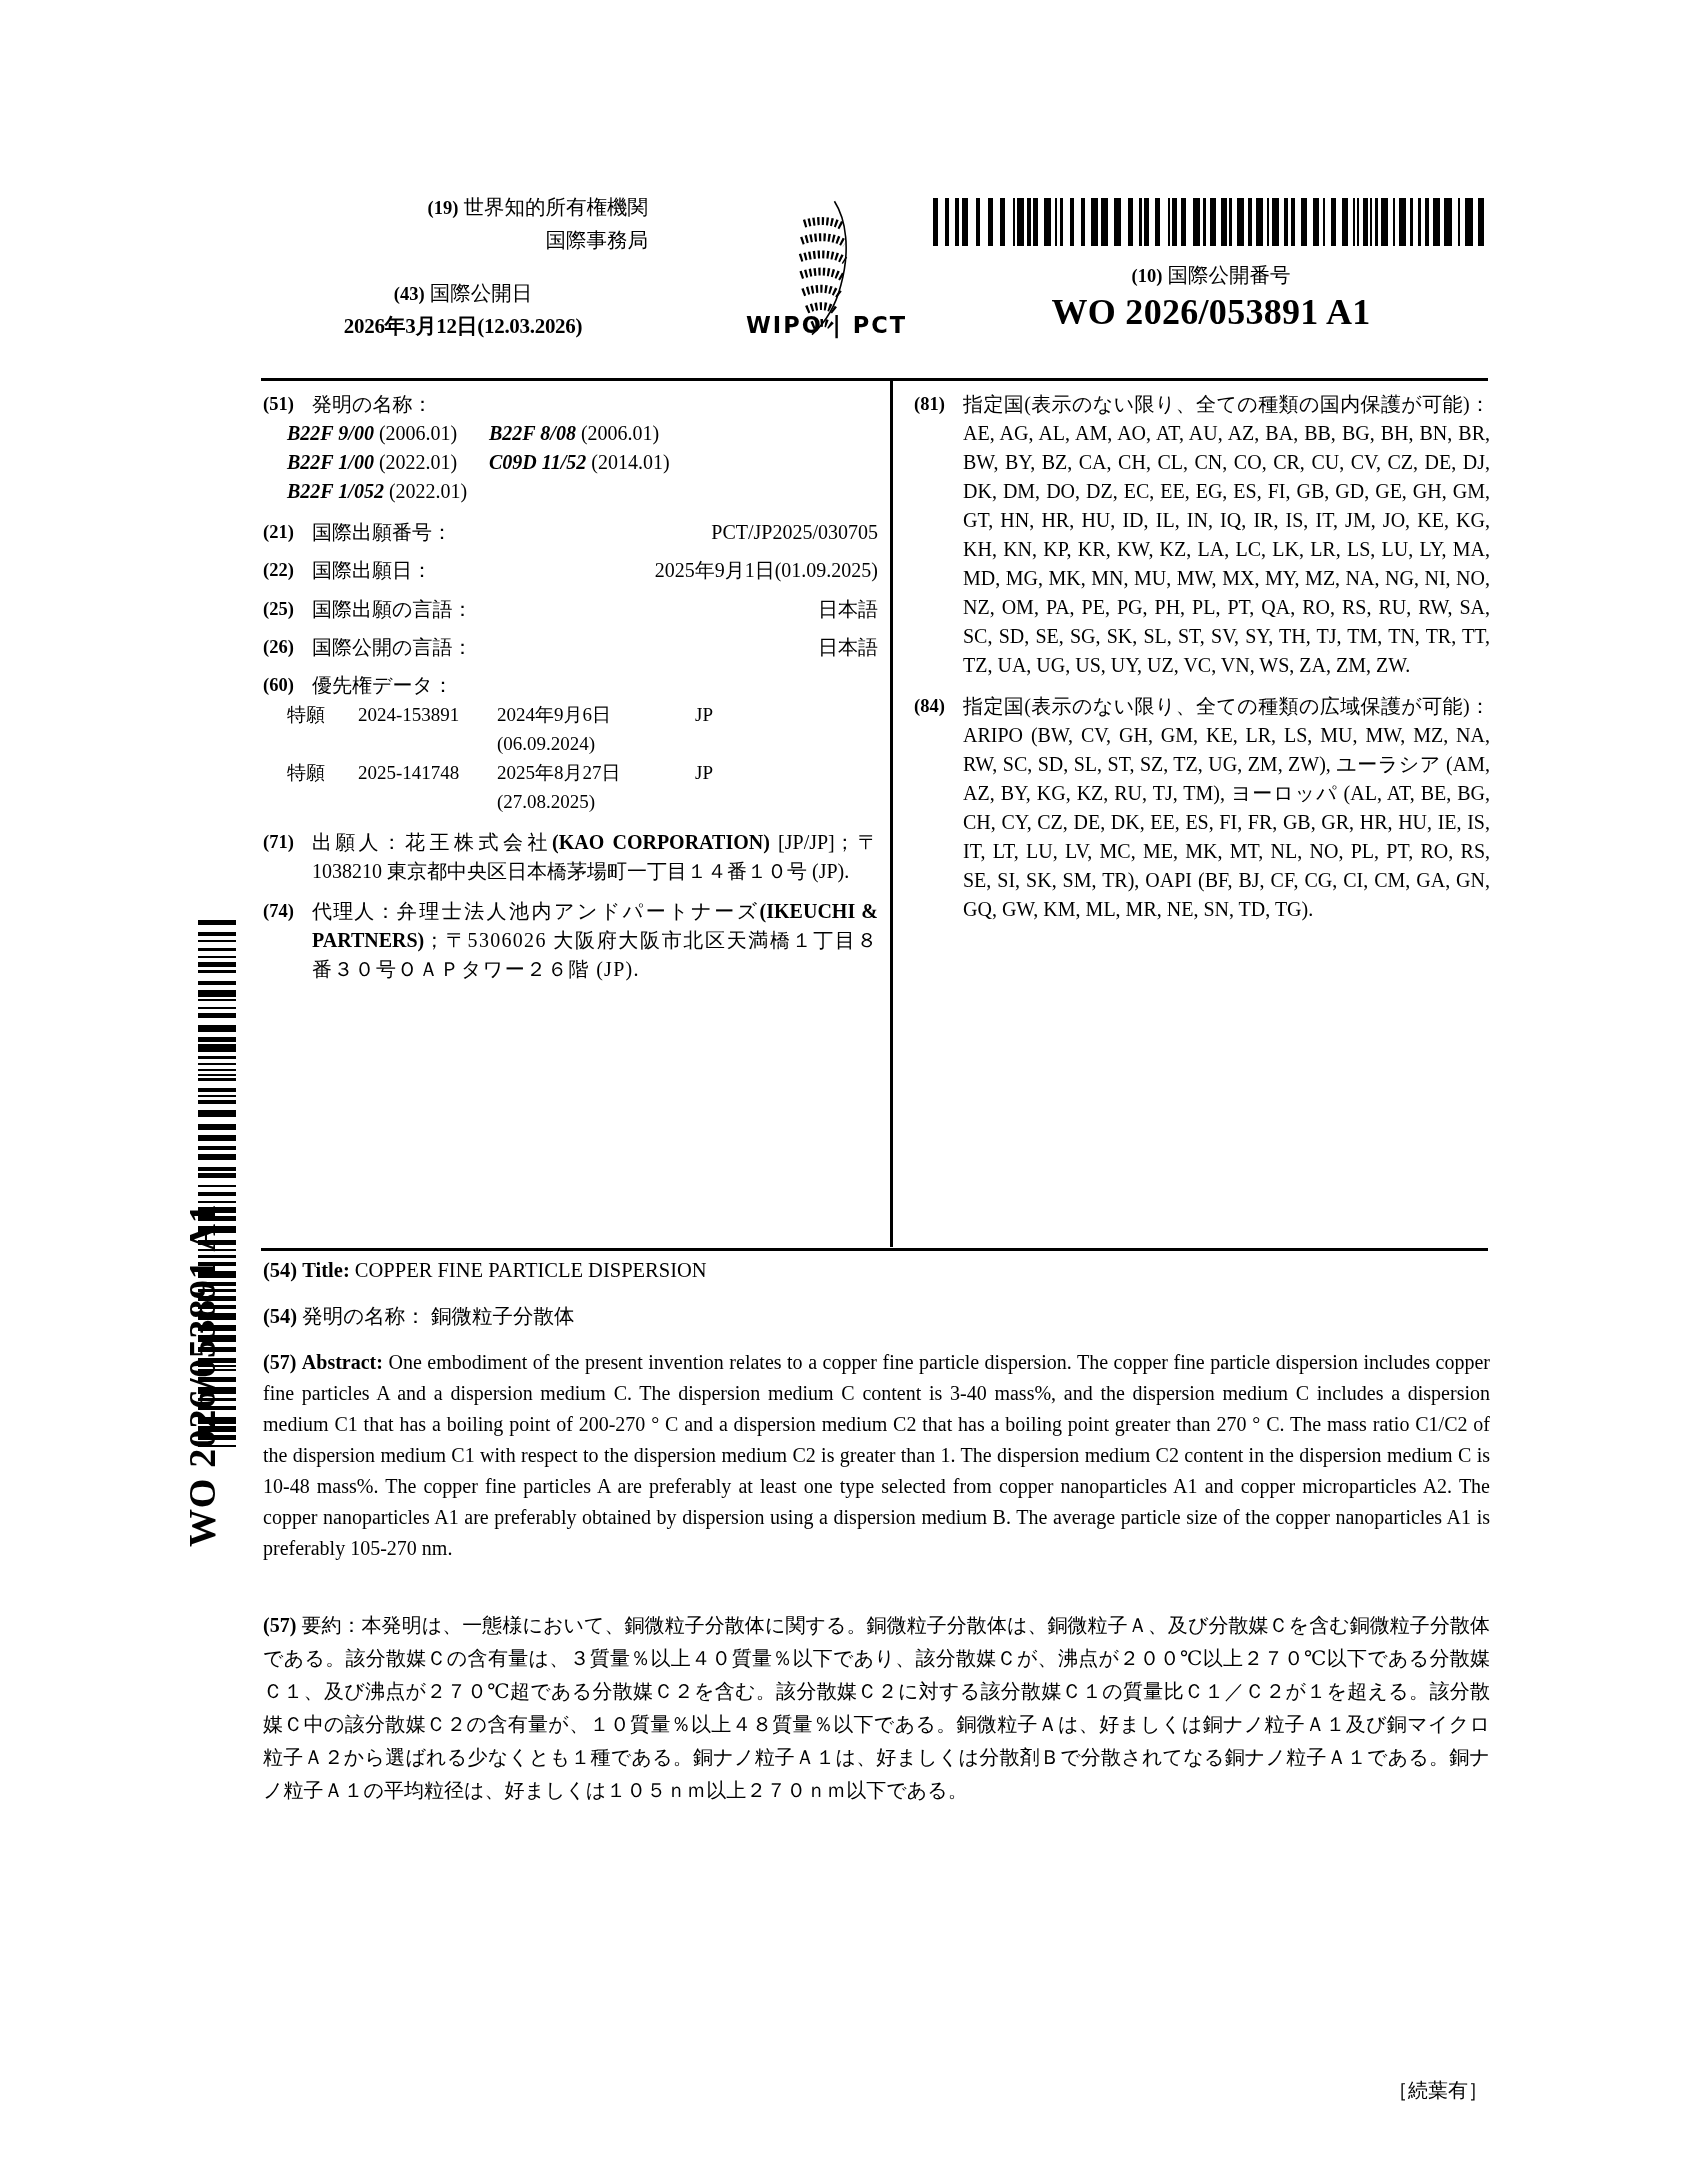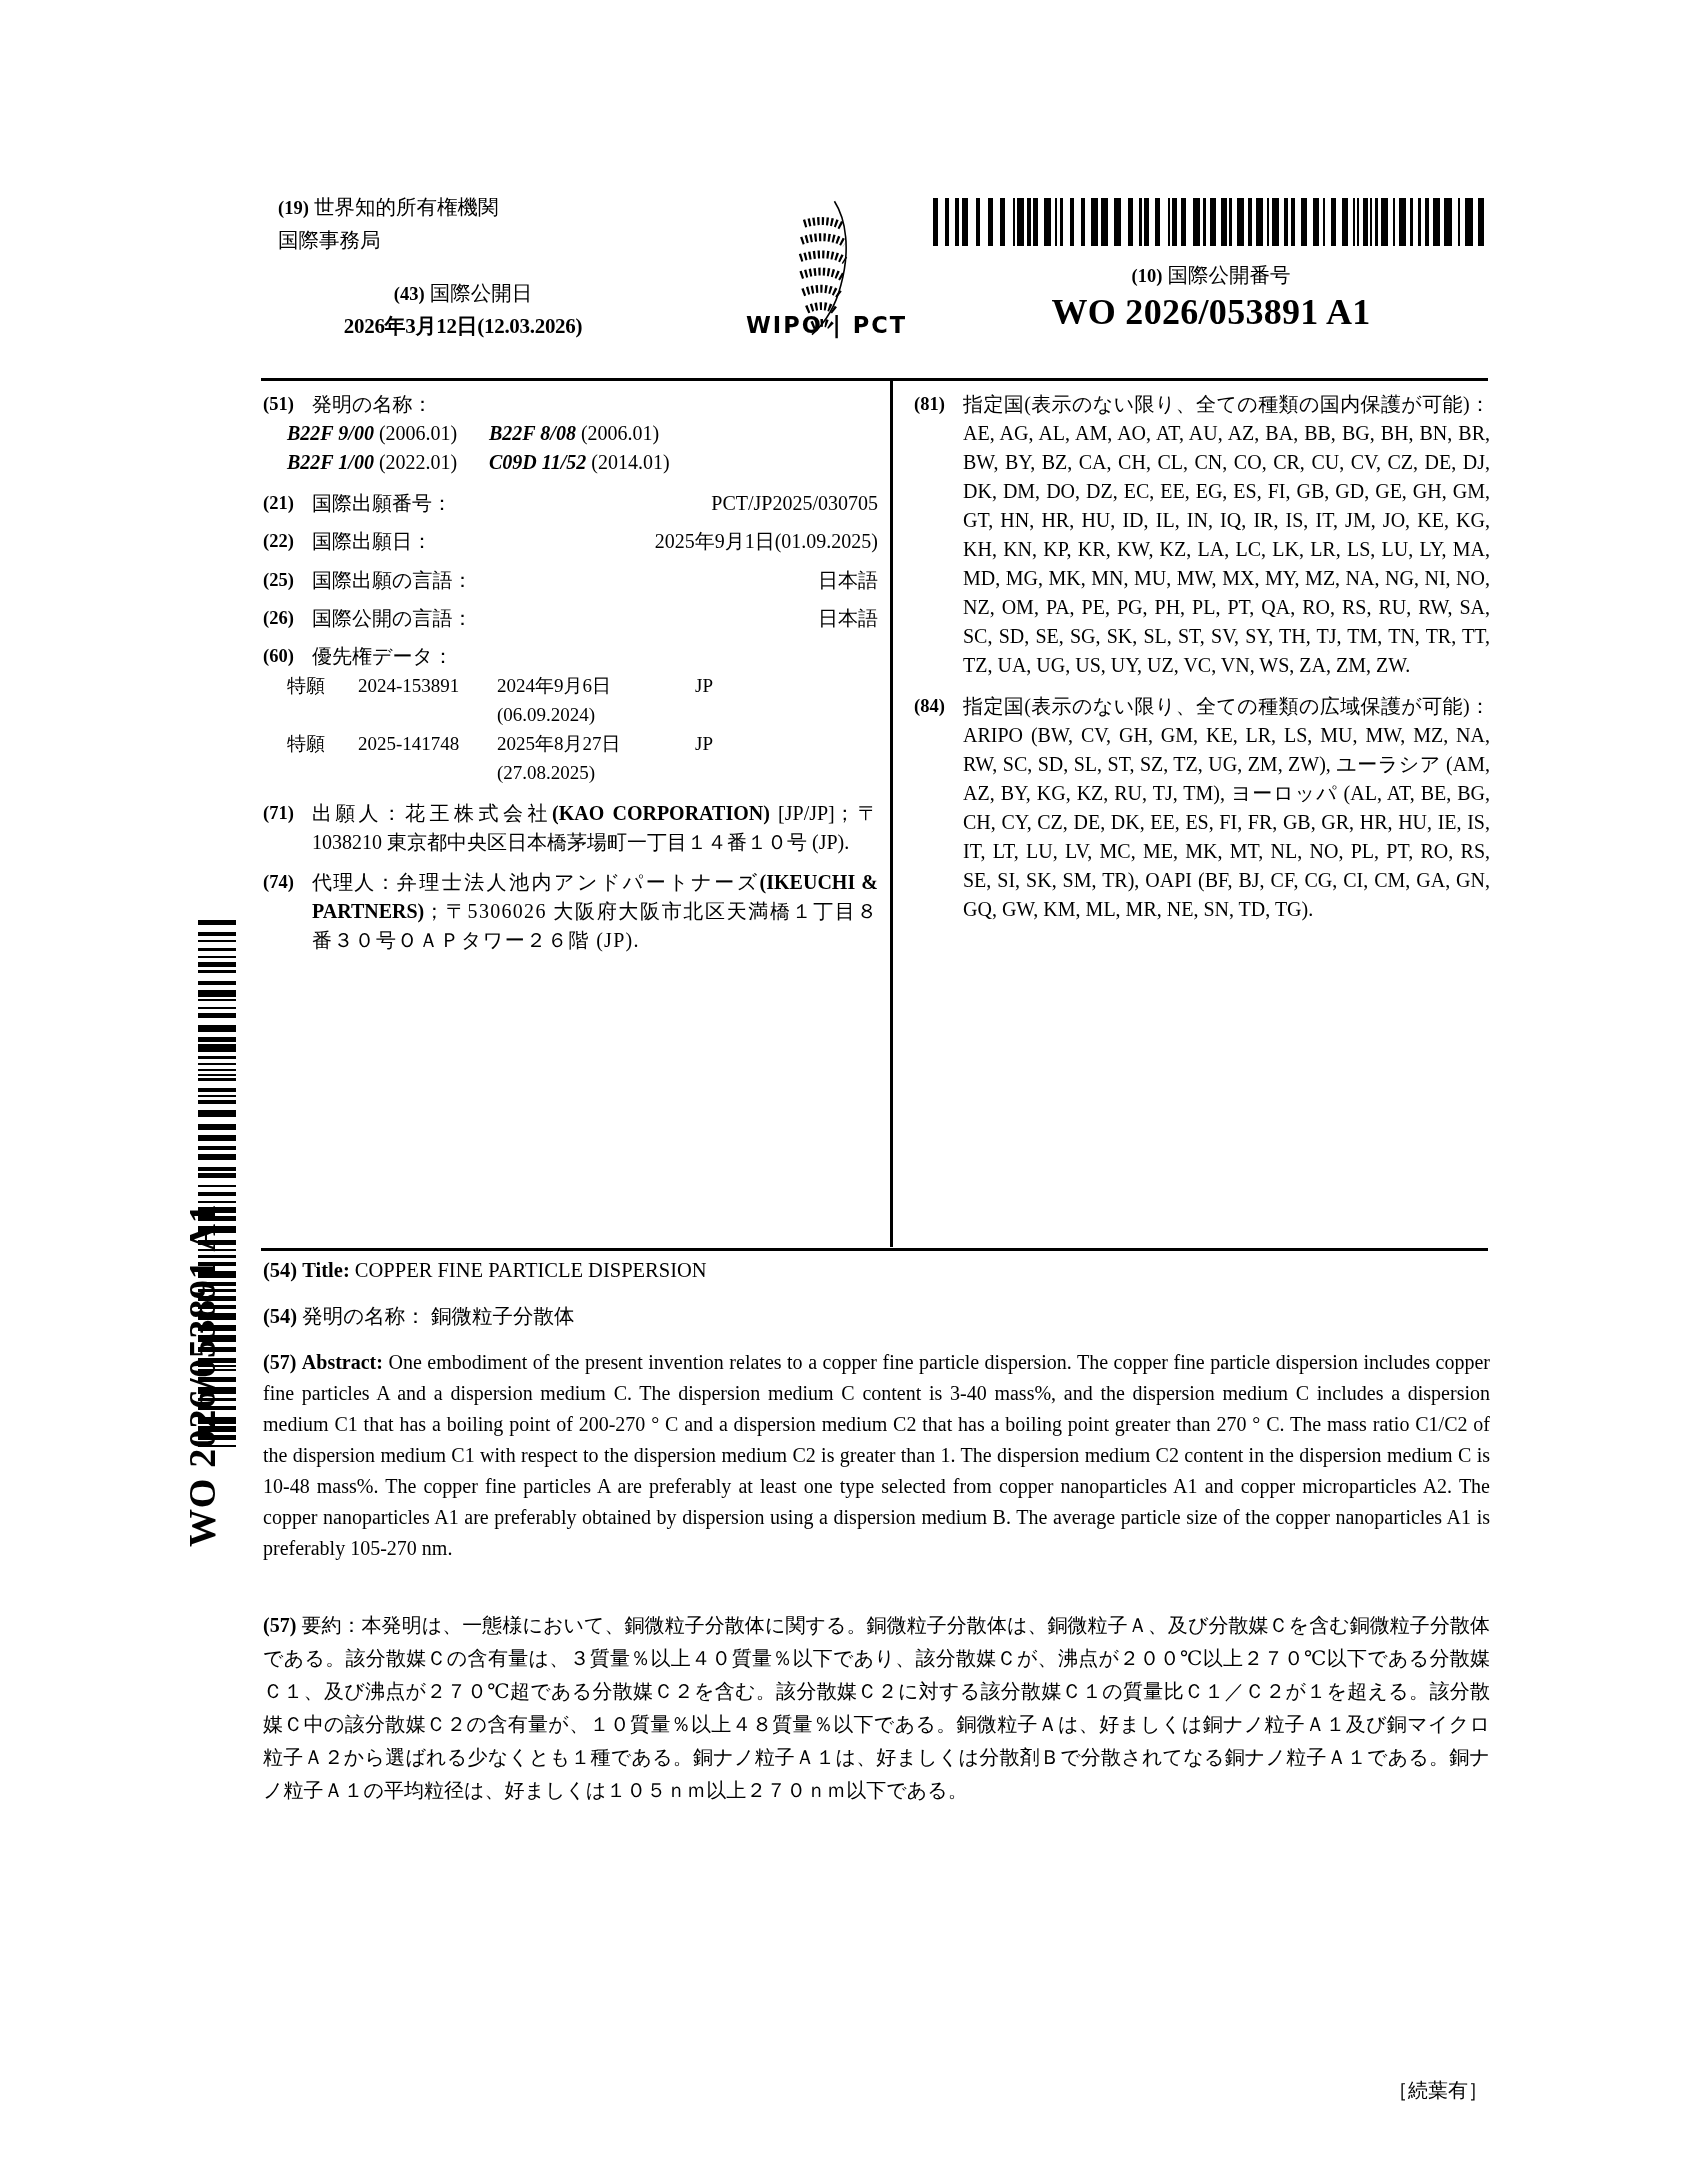--- a/index.html
+++ b/index.html
@@ -62,21 +62,21 @@
     text-align: center;
     font-size: 22px;
   }
   .hdr-12 b { font-weight: bold; font-size: 20px; }
 
   .hdr-19 {
     position: absolute;
     left: 278px;
     top: 191px;
     width: 370px;
-    text-align: left;
+    text-align: right;
     font-size: 20.5px;
     line-height: 32px;
   }
   .hdr-19 .num { font-weight: bold; font-size: 18.5px; }
 
   .hdr-43 {
     position: absolute;
     left: 278px;
     top: 277px;
     width: 370px;
@@ -549,20 +549,23 @@
       </div>
       <div class="ipc-sub">
         <div class="ipc-line">
           <span class="ipc-cell"><i>B22F 9/00</i> <span>(2006.01)</span></span>
           <span class="ipc-cell"><i>B22F 8/08</i> <span>(2006.01)</span></span>
         </div>
         <div class="ipc-line">
           <span class="ipc-cell"><i>B22F 1/00</i> <span>(2022.01)</span></span>
           <span class="ipc-cell"><i>C09D 11/52</i> <span>(2014.01)</span></span>
         </div>
+        <div class="ipc-line">
+          <span class="ipc-cell"><i>B22F 1/052</i> <span>(2022.01)</span></span>
+        </div>
       </div>
     </div>
 
     <div class="fld" style="margin-top:12px">
       <div class="fld-row">
         <span class="code">(21)</span>
         <span class="fld-body kv">
           <span class="k">国際出願番号：</span>
           <span class="v">PCT/JP2025/030705</span>
         </span>

